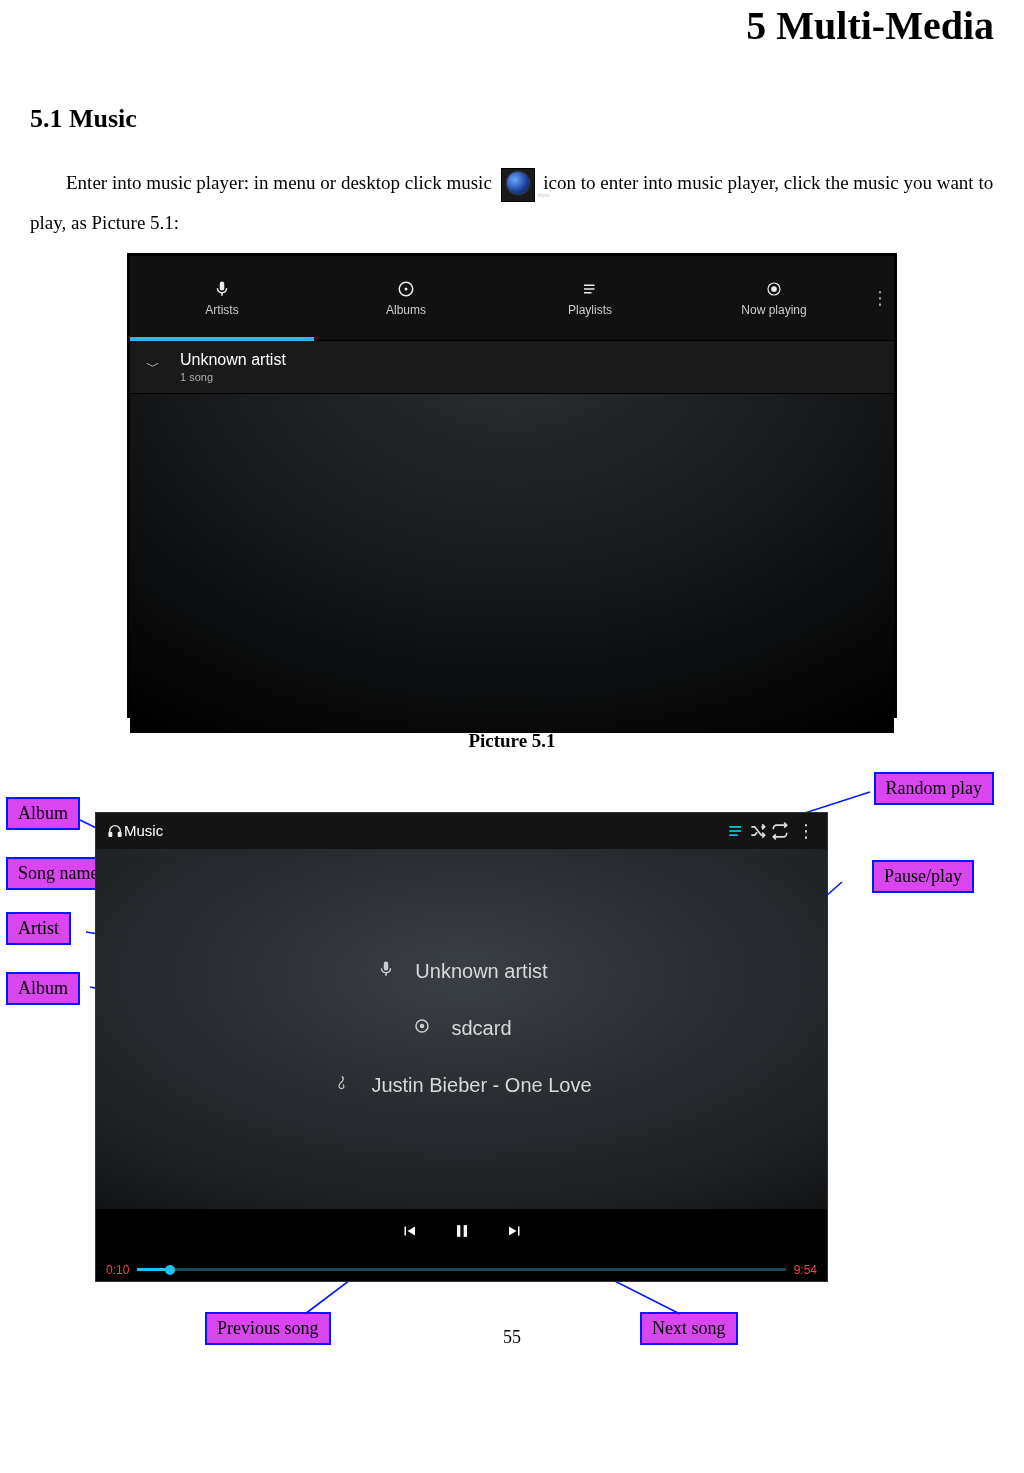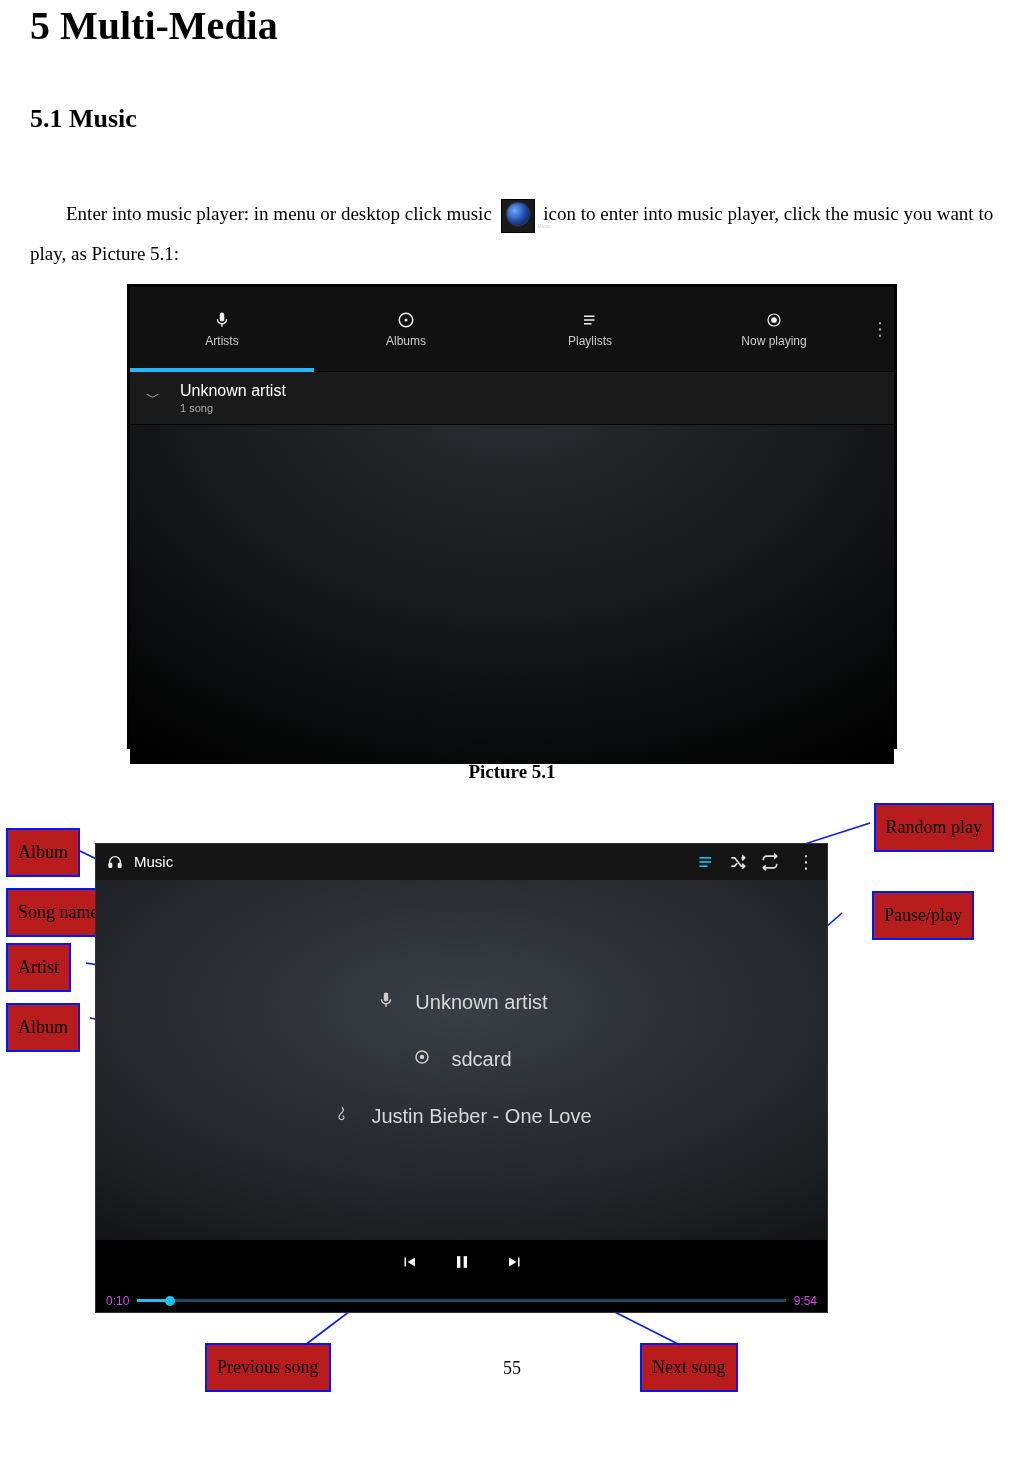--- a/index.html
+++ b/index.html
@@ -9,30 +9,30 @@
     background: #fff;
     font-family: "Times New Roman", serif;
     color: #000;
     position: relative;
   }
   .page {
     padding: 0 30px 30px 30px;
     position: relative;
   }
   h1.chapter {
-    text-align: left;
+    text-align: right;
     font-size: 40px;
     font-weight: bold;
     margin-top: 2px;
     margin-bottom: 55px;
   }
   h2.section {
     font-size: 26px;
     font-weight: bold;
-    margin-bottom: 60px;
+    margin-bottom: 29px;
   }
   .para {
     font-size: 19px;
     line-height: 2.1;
     margin-bottom: 10px;
   }
   .para .icon-inline {
     display: inline-block;
     vertical-align: middle;
     width: 34px;
@@ -161,21 +161,21 @@
     background: #000;
     font-family: "Helvetica Neue", Arial, sans-serif;
     color: #eee;
   }
   .shot2 .topbar {
     height: 36px;
     background: #141414;
     display: flex;
     align-items: center;
     padding: 0 10px;
-    gap: 10px;
+    gap: 0;
     font-size: 15px;
     color: #fff;
   }
   .topbar .spacer { flex: 1; }
   .topbar .tbicon { width: 22px; height: 22px; display:flex;align-items:center;justify-content:center;color:#00bcd4; }
   .topbar .tbicon.gray { color: #ddd; }
   .topbar .appicon {
     width:18px; height:18px; color:#ddd; display:flex;align-items:center;justify-content:center;
   }
   .cover-area {
@@ -200,21 +200,21 @@
     font-size: 16px;
     color: #fff;
   }
   .progress {
     height: 26px;
     display: flex;
     align-items: center;
     padding: 0 10px;
     gap: 8px;
     font-size: 12px;
-    color: #d946ef;
+    color: #ef4444;
   }
   .pbar {
     flex: 1;
     height: 3px;
     background: #1b4a5a;
     position: relative;
   }
   .pbar::before {
     content:'';
     position:absolute; left:0; top:0; bottom:0;
@@ -226,23 +226,23 @@
     position:absolute;
     left: 5%; top:50%; transform:translate(-50%,-50%);
     width:10px; height:10px; border-radius:50%;
     background:#18c4ec;
   }
 
   
   .callout {
     position: absolute;
     border: 2px solid #0018ff;
-    background: #b91c1c;
+    background: #d946ef;
     font-size: 18px;
-    padding: 12px 10px;
+    padding: 4px 10px;
     white-space: nowrap;
   }
   
   svg.overlay {
     position: absolute;
     left:0; top:0;
     width: 100%;
     height: 640px;
     pointer-events: none;
   }

